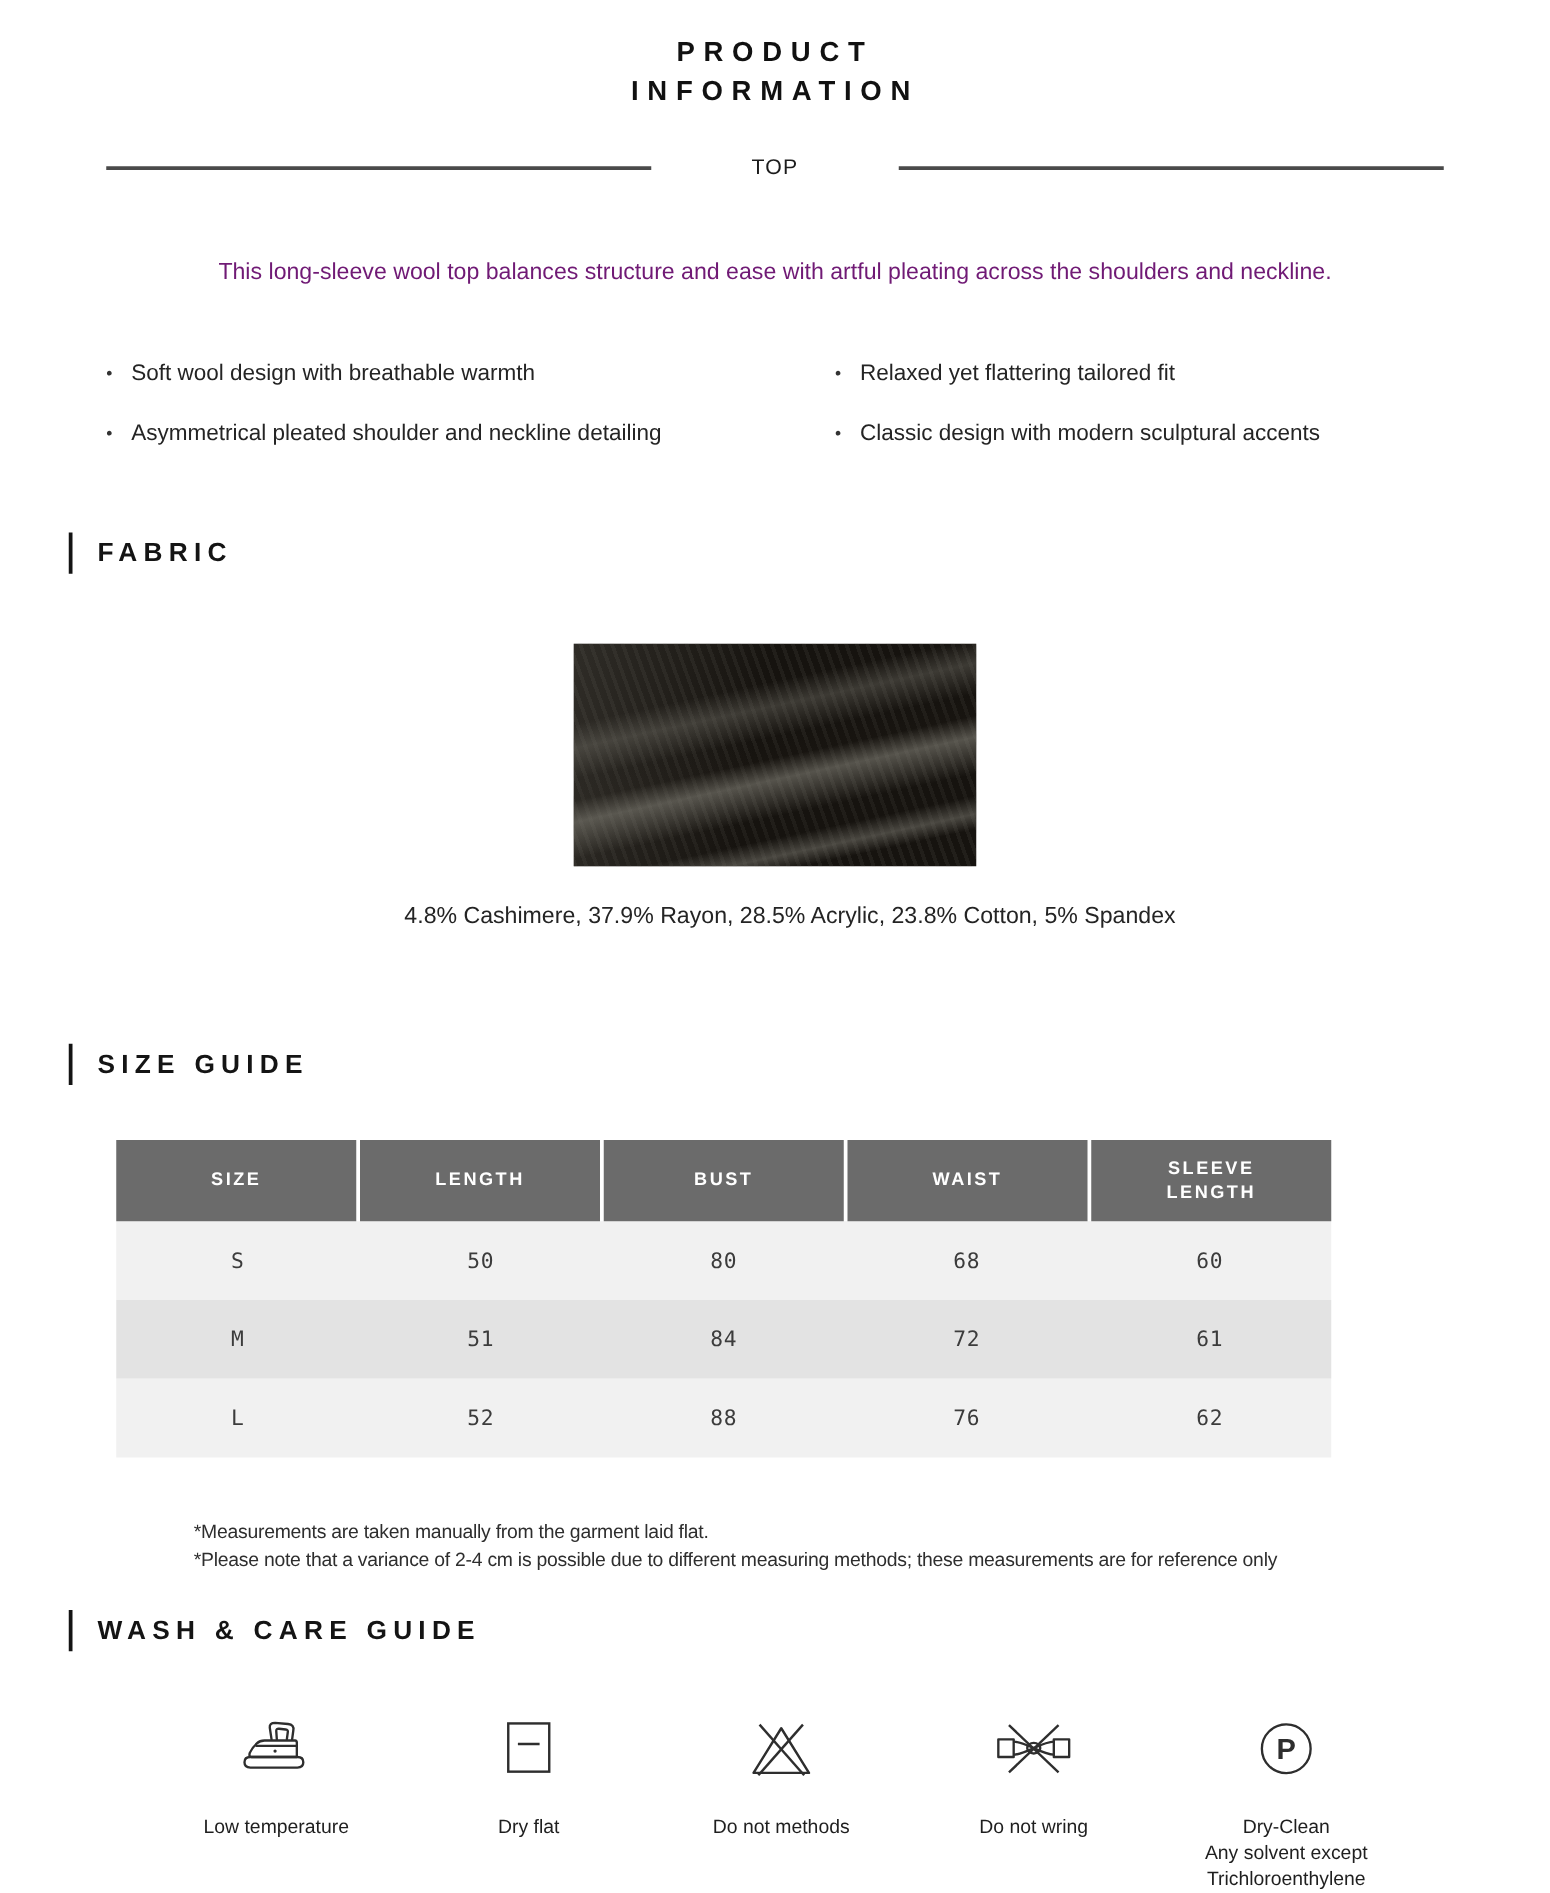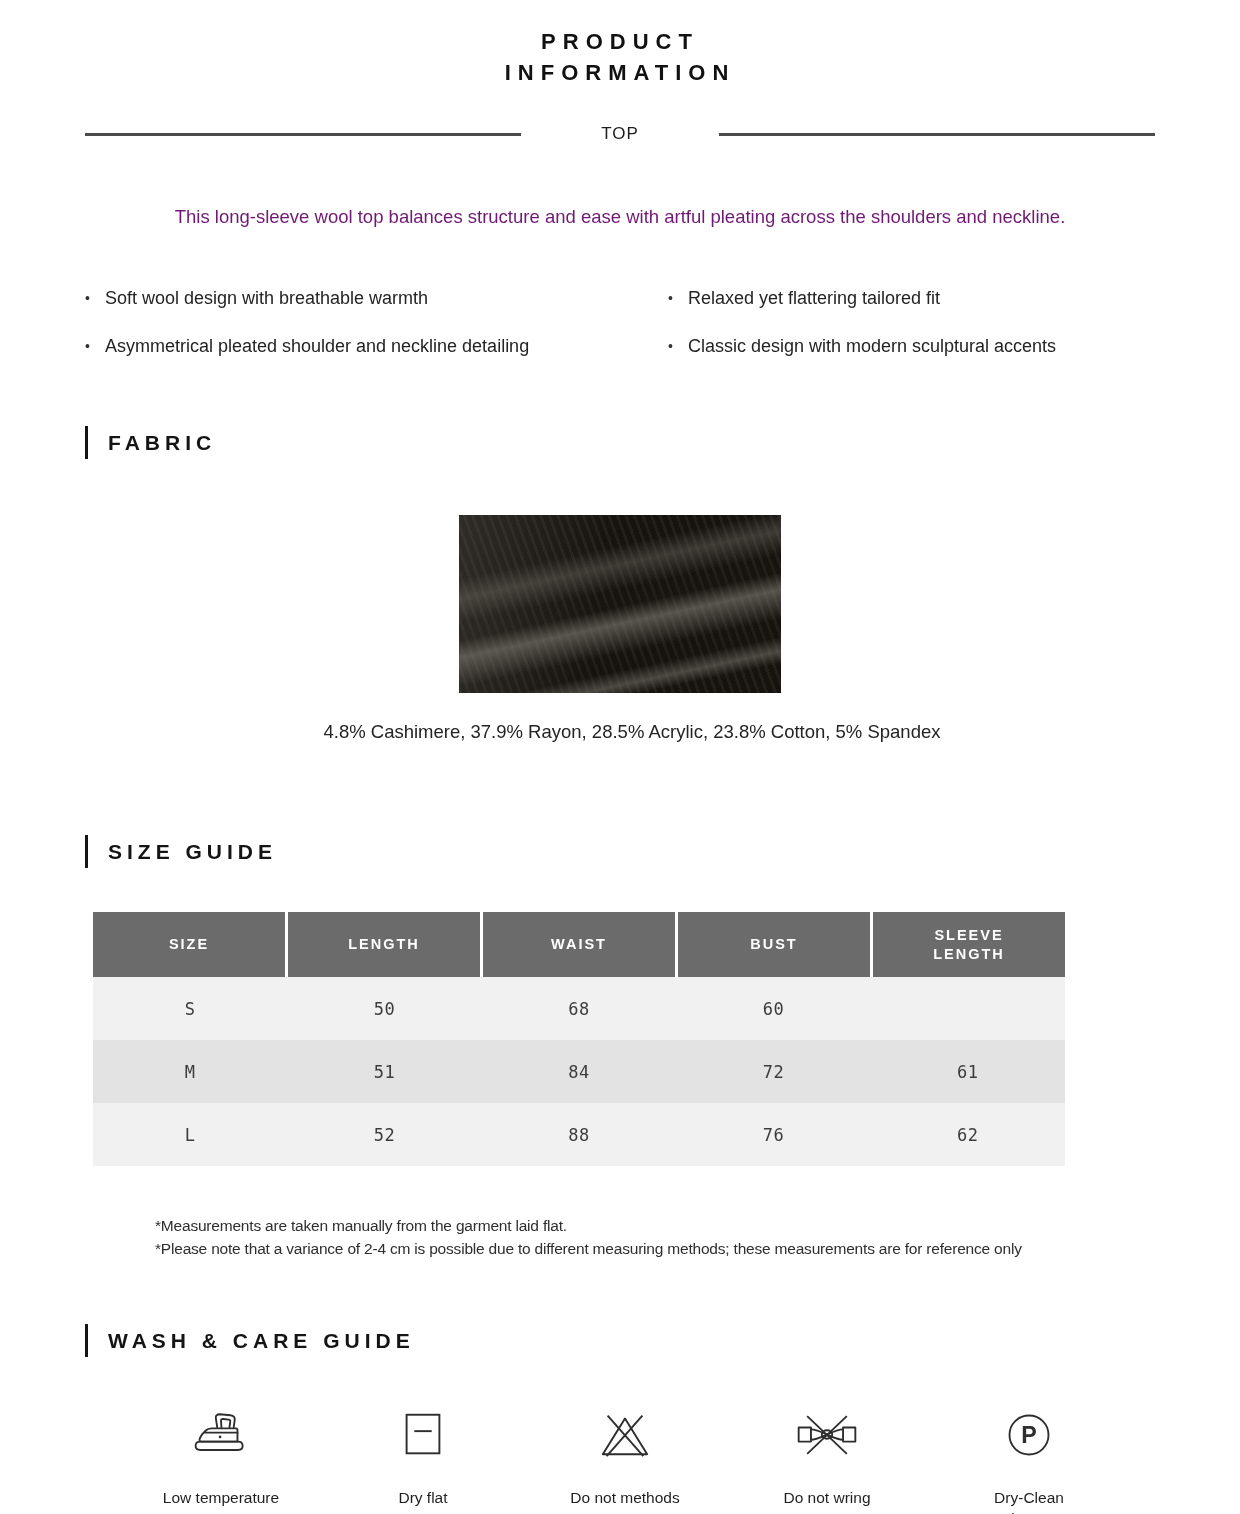--- a/index.html
+++ b/index.html
@@ -36,21 +36,21 @@
     margin-top:58px; padding:0 60px 0 85px;
     display:grid; grid-template-columns:583px 1fr;
   }
   .feature-item {
     display:flex; gap:15px; font-size:18px; color:#242424;
     margin-bottom:24px; line-height:24px;
   }
   .feature-item .dot { font-size:14px; line-height:24px; color:#333; }
 
   
-  .section-heading { display:flex; align-items:center; gap:20px; padding-left:85px; }
+  .section-heading { display:flex; align-items:center; gap:20px; padding-left:55px; }
   .section-heading .bar { width:3px; height:33px; background:#141414; }
   .section-heading .txt { font-size:21px; font-weight:700; letter-spacing:5px; color:#141414; }
 
   
   .fabric-heading { margin-top:44px; }
   .fabric-swatch {
     width:322px; height:178px; margin:56px auto 0;
     background:
       linear-gradient(100deg, rgba(105,103,95,.30), rgba(0,0,0,0) 45%),
       linear-gradient(-12deg,
@@ -87,21 +87,21 @@
   }
   .row-light { background:#f1f1f1; }
   .row-dark  { background:#e3e3e3; }
 
   .size-notes {
     margin:48px 0 0 155px; width:885px;
     font-size:15.5px; line-height:23px; color:#2e2e2e; letter-spacing:-.2px;
   }
 
   
-  .care-heading { margin-top:64px; }
+  .care-heading { margin-top:28px; }
   .care-row {
     margin:42px 110px 0 120px;
     display:grid; grid-template-columns:repeat(5,1fr);
   }
   .care-item { text-align:center; }
   .care-icon { height:72px; display:flex; align-items:center; justify-content:center; }
   .care-icon svg { display:block; }
   .care-label {
     margin-top:16px; font-size:15.5px; line-height:21px;
     color:#1f1f1f; white-space:pre-line;
@@ -157,28 +157,29 @@
 
   <div class="section-heading size-heading">
     <div class="bar"></div>
     <div class="txt">SIZE GUIDE</div>
   </div>
 
   <div class="size-table">
     <div class="thead">
       <div class="th">SIZE</div>
       <div class="th">LENGTH</div>
+      <div class="th">BUST</div>
       <div class="th">WAIST</div>
-      <div class="th">BUST</div>
       <div class="th">SLEEVE
 LENGTH</div>
     </div>
     <div class="trow row-light">
       <div class="td">S</div>
       <div class="td">50</div>
+      <div class="td">80</div>
       <div class="td">68</div>
       <div class="td">60</div>
     </div>
     <div class="trow row-dark">
       <div class="td">M</div>
       <div class="td">51</div>
       <div class="td">84</div>
       <div class="td">72</div>
       <div class="td">61</div>
     </div>

